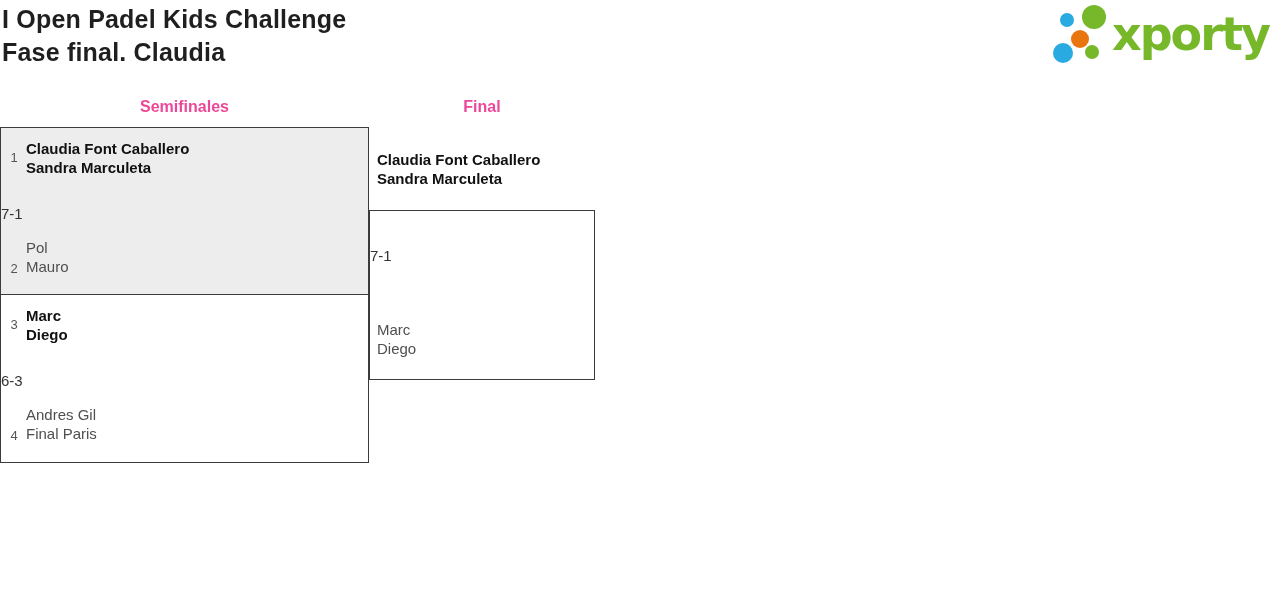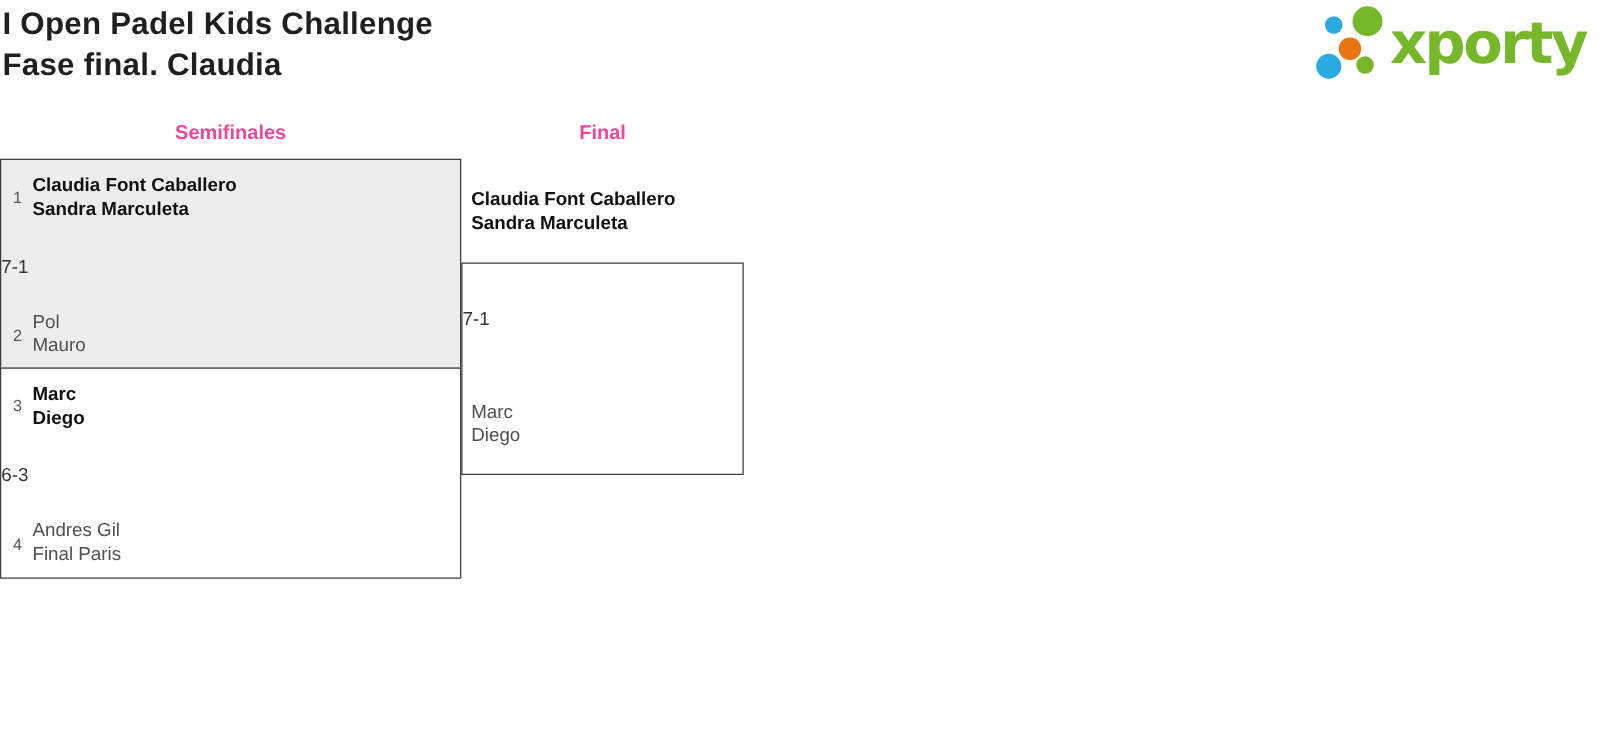--- a/index.html
+++ b/index.html
@@ -77,21 +77,21 @@
   .seed.bottom { top: 132px; }
 
   .team {
     position: absolute;
     left: 25px;
     font-size: 15px;
     line-height: 19px;
     white-space: nowrap;
   }
   .team.top-slot { top: 11px; }
-  .team.bottom-slot { top: 120px; }
+  .team.bottom-slot { top: 110px; }
   .team.winner { font-weight: 700; color: #111111; }
   .team.loser { font-weight: 400; color: #4f4f4f; }
 
   .score {
     position: absolute;
     left: 0; right: 0;
     text-align: left;
     font-size: 15px;
     color: #333333;
   }

